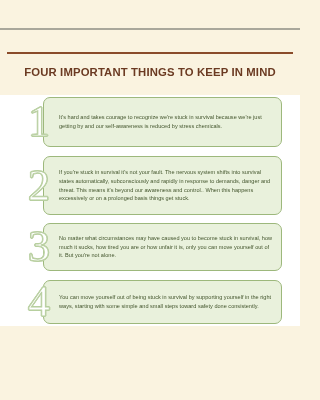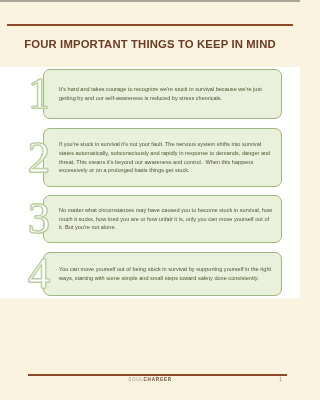--- a/index.html
+++ b/index.html
@@ -11,20 +11,21 @@
     height: 400px;
     background: #faf3e0;
     font-family: "Liberation Sans", sans-serif;
     overflow: hidden;
     position: relative;
   }
   .page {
     position: absolute;
     inset: 0;
     background: #faf3e0;
+    margin-top: 28px;
   }
   .top-hairline {
     position: absolute;
     top: 0; left: 0; right: 0;
     height: 2px;
     background: #a9a79b;
   }
   .header-rule {
     position: absolute;
     top: 24px;

